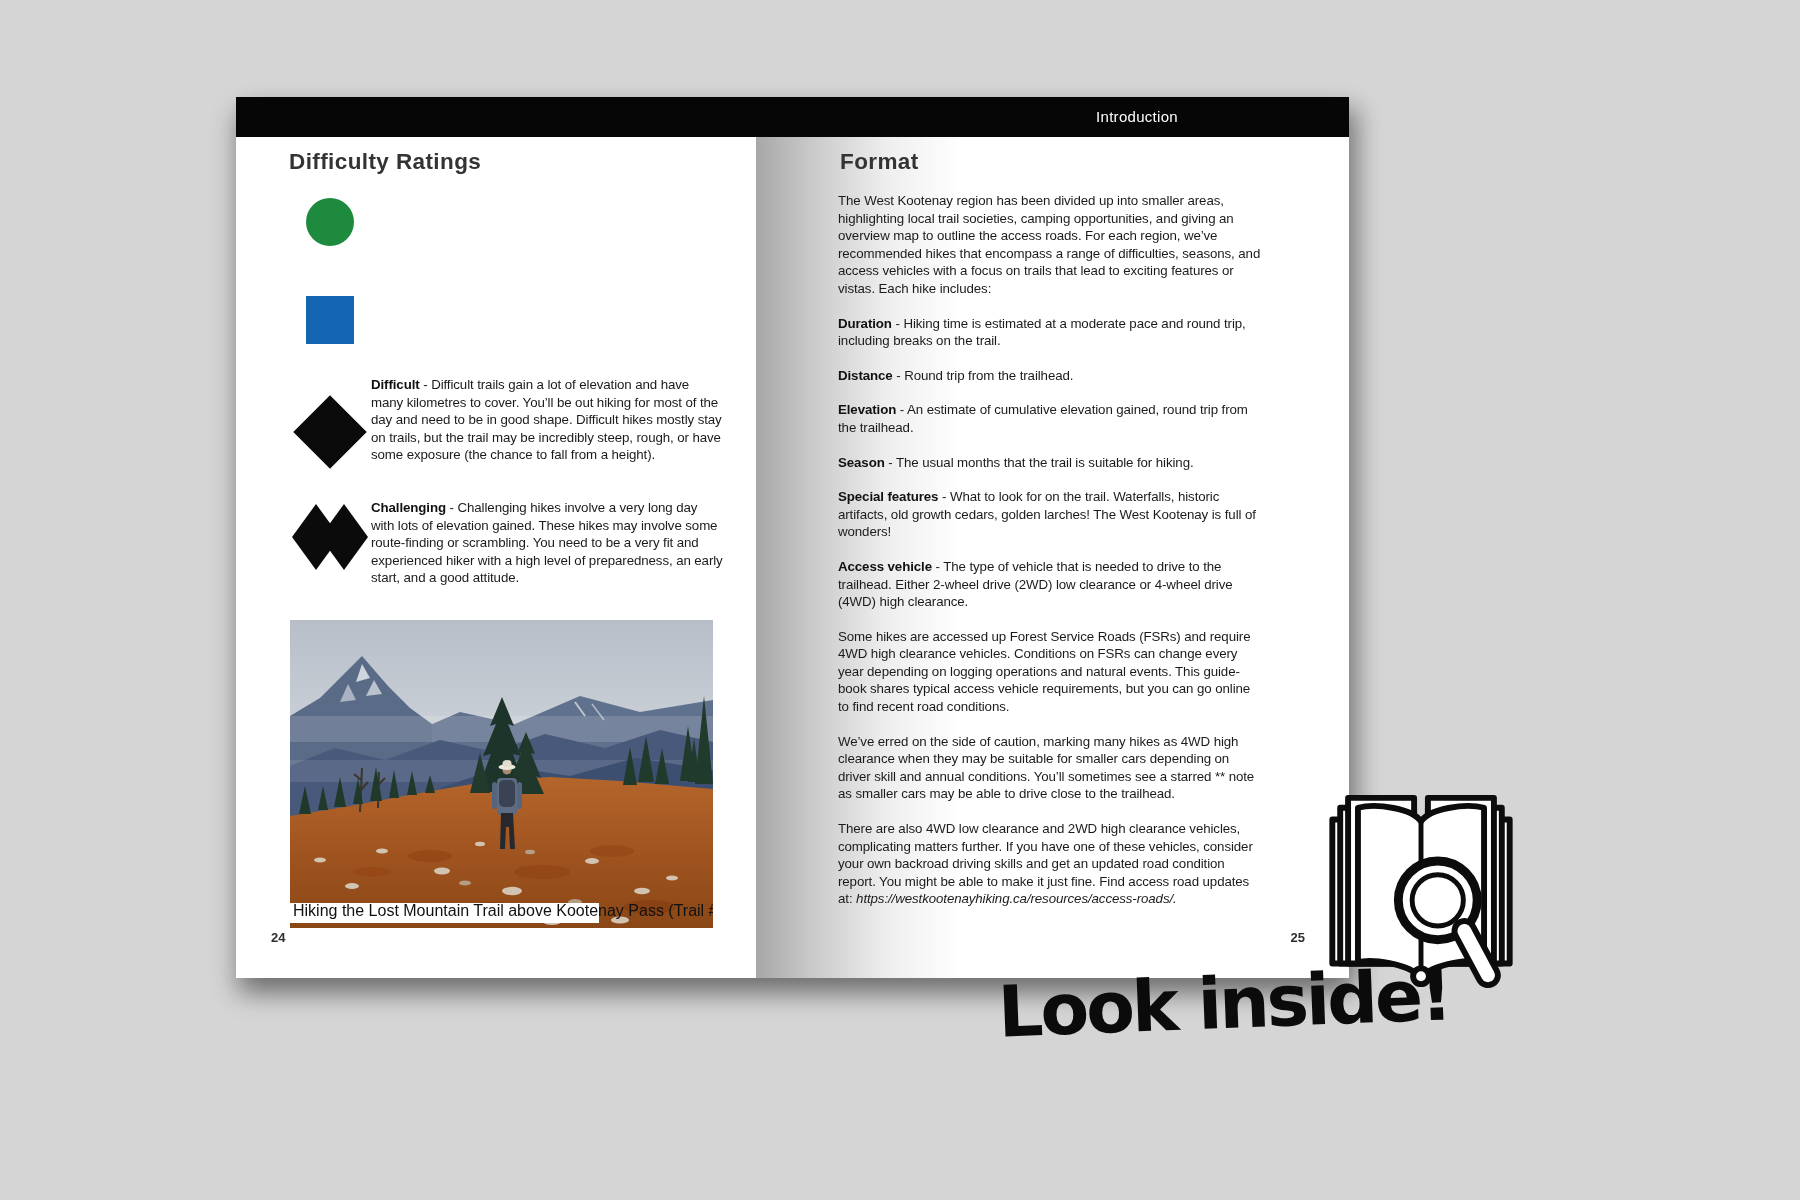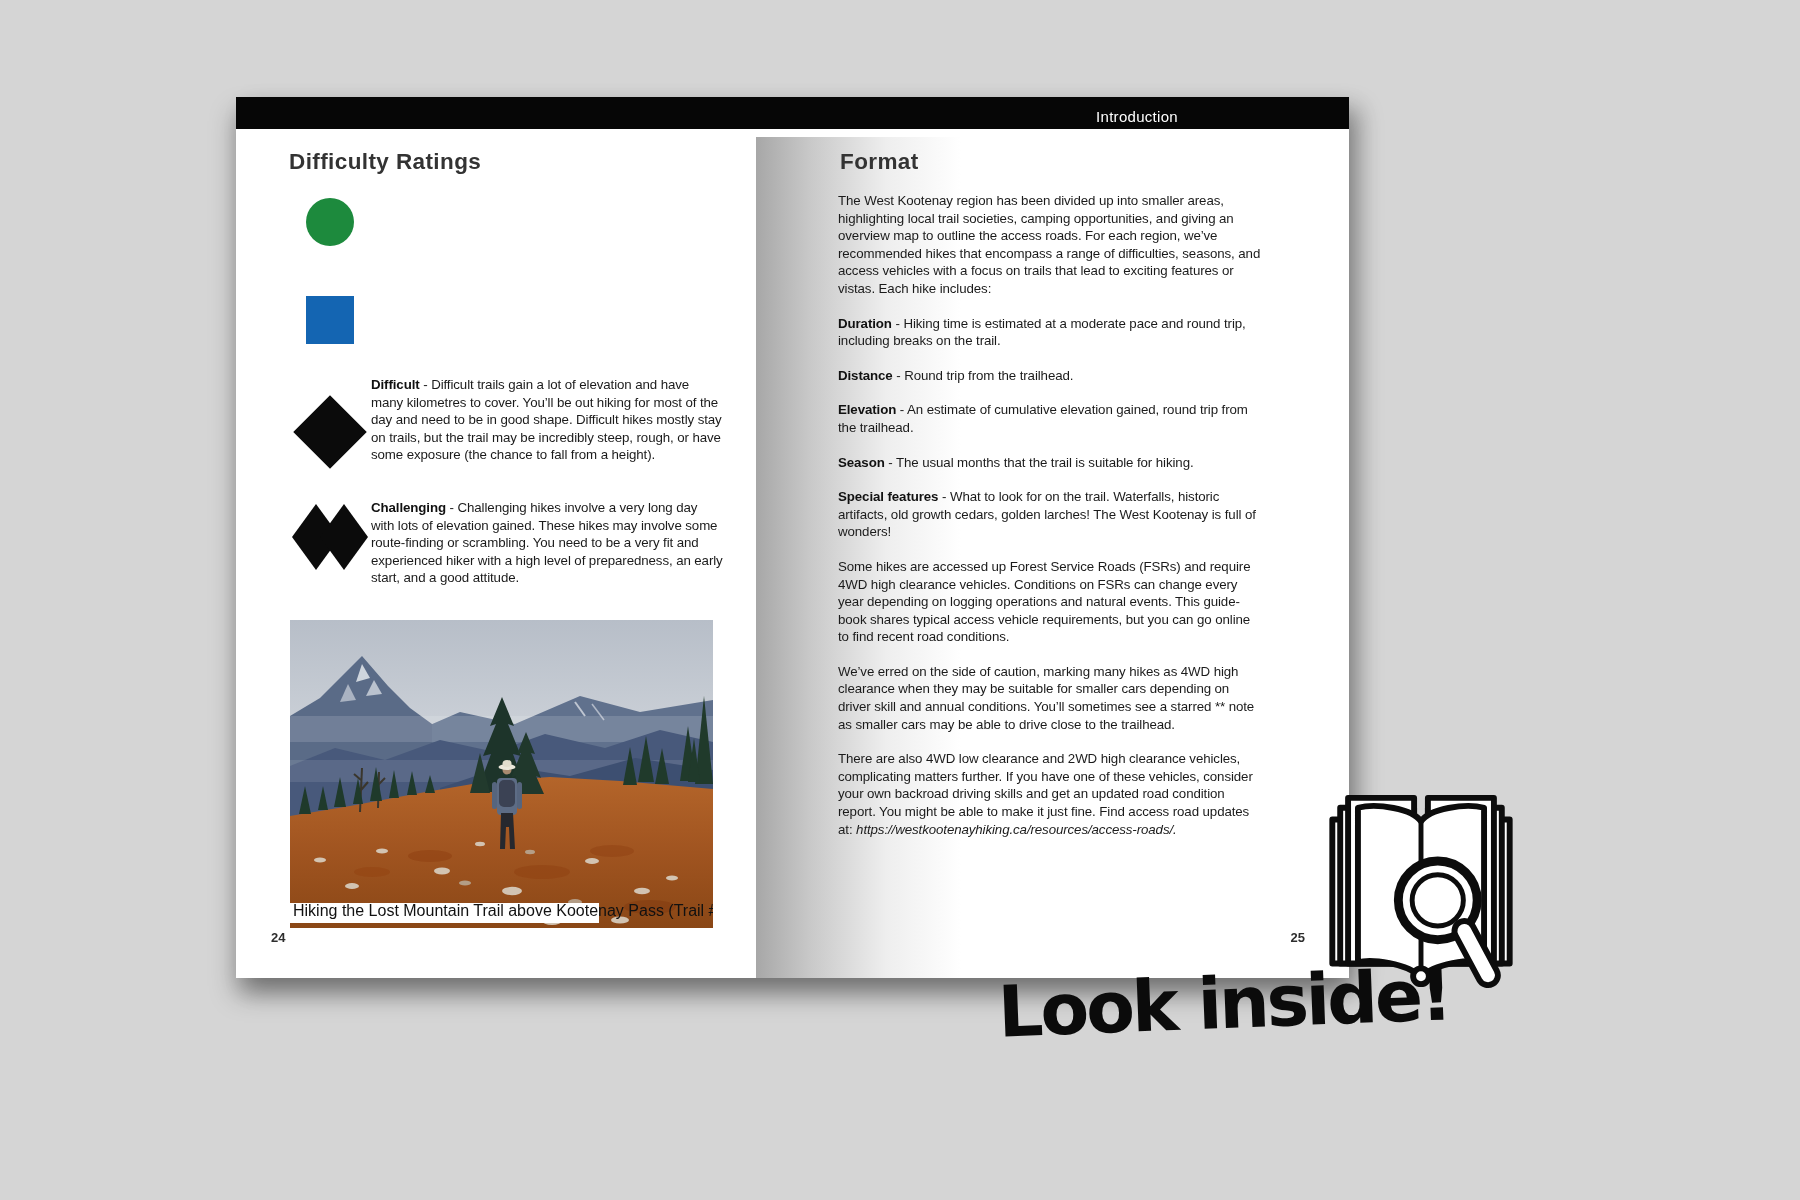--- a/index.html
+++ b/index.html
@@ -5,21 +5,21 @@
   html,body{margin:0;padding:0;background:#d5d5d5;}
   .screen{position:relative;width:1800px;height:1200px;background:#d5d5d5;overflow:hidden;
           font-family:"Liberation Sans",sans-serif;}
 
   
   .spread{position:absolute;left:236px;top:97px;width:1113px;height:881px;background:#fff;
           box-shadow:0 16px 24px rgba(0,0,0,.34), 12px 10px 22px rgba(0,0,0,.22);}
   .spread::before{content:"";position:absolute;left:-9px;top:8px;bottom:-6px;width:12px;
           background:#f6f6f6;box-shadow:-3px 6px 8px rgba(0,0,0,.28);z-index:-1;}
 
-  .topbar{position:absolute;left:0;top:0;right:0;height:32px;background:#060606;}
+  .topbar{position:absolute;left:0;top:0;right:0;height:40px;background:#060606;}
   .topbar .section-label{position:absolute;right:171px;top:0;line-height:40px;color:#fff;
           font-size:15px;letter-spacing:.3px;}
 
   .page{position:absolute;top:40px;bottom:0;overflow:hidden;}
   .left-page{left:0;width:552px;background:linear-gradient(to right,#fff 94%,#f1f1f1 100%);}
   .right-page{left:520px;right:0;
           background:linear-gradient(90deg,#a7a7a7 0px,#c9c9c9 55px,#eeeeee 130px,#ffffff 205px);}
 
   .page-title{position:absolute;font-size:22.5px;font-weight:700;color:#333;letter-spacing:.4px;}
   .left-page .page-title{left:53px;top:12px;}
@@ -208,20 +208,24 @@
           <span>- An estimate of cumulative elevation gained, round trip from the trailhead.</span>
         </p>
         <p>
           <b>Season</b>
           <span>- The usual months that the trail is suitable for hiking.</span>
         </p>
         <p>
           <b>Special features</b>
           <span>- What to look for on the trail. Waterfalls, historic artifacts, old growth cedars, golden larches! The West Kootenay is full of wonders!</span>
         </p>
+        <p>
+          <b>Access vehicle</b>
+          <span>- The type of vehicle that is needed to drive to the trailhead. Either 2-wheel drive (2WD) low clearance or 4-wheel drive (4WD) high clearance.</span>
+        </p>
 
         <p>Some hikes are accessed up Forest Service Roads (FSRs) and require 4WD high clearance vehicles. Conditions on FSRs can change every year depending on logging operations and natural events. This guide­book shares typical access vehicle requirements, but you can go online to find recent road conditions.</p>
         <p>We’ve erred on the side of caution, marking many hikes as 4WD high clearance when they may be suitable for smaller cars depending on driver skill and annual conditions. You’ll sometimes see a starred ** note as smaller cars may be able to drive close to the trailhead.</p>
         <p>
           <span>There are also 4WD low clearance and 2WD high clearance vehicles, complicating matters further. If you have one of these vehicles, consid­er your own backroad driving skills and get an updated road condition report. You might be able to make it just fine. Find access road updates at:</span>
           <span class="url">https://westkootenayhiking.ca/resources/access-roads/.</span>
         </p>
       </div>
 
       <div class="page-number">25</div>

